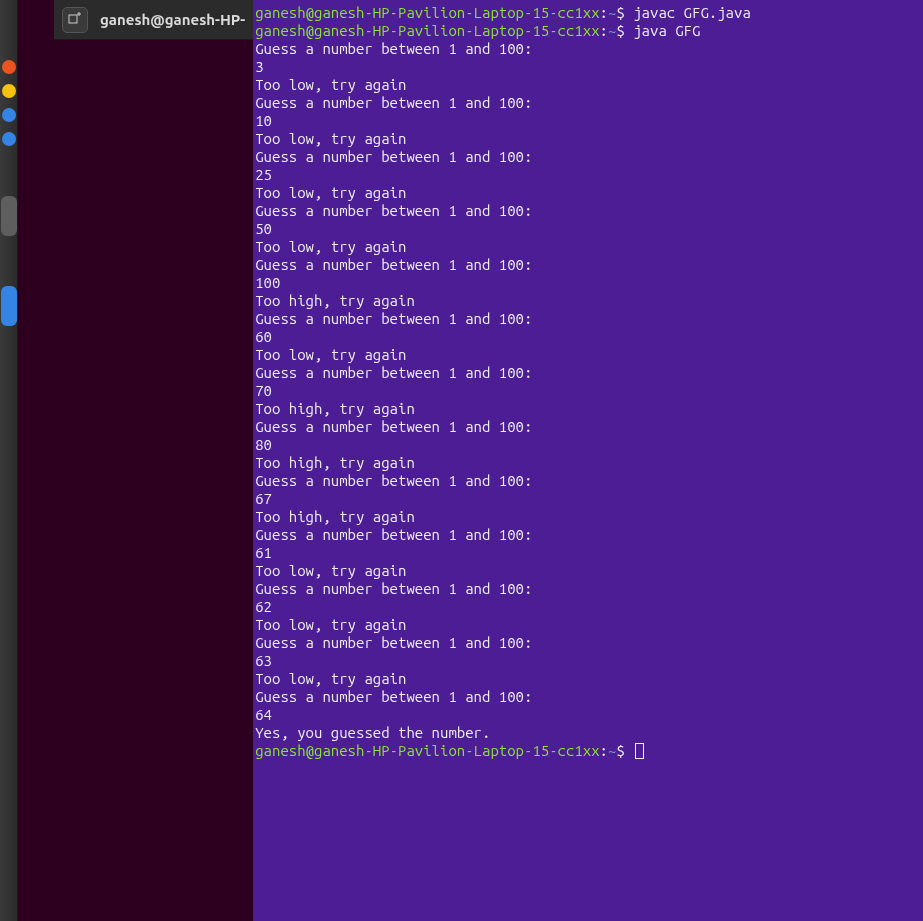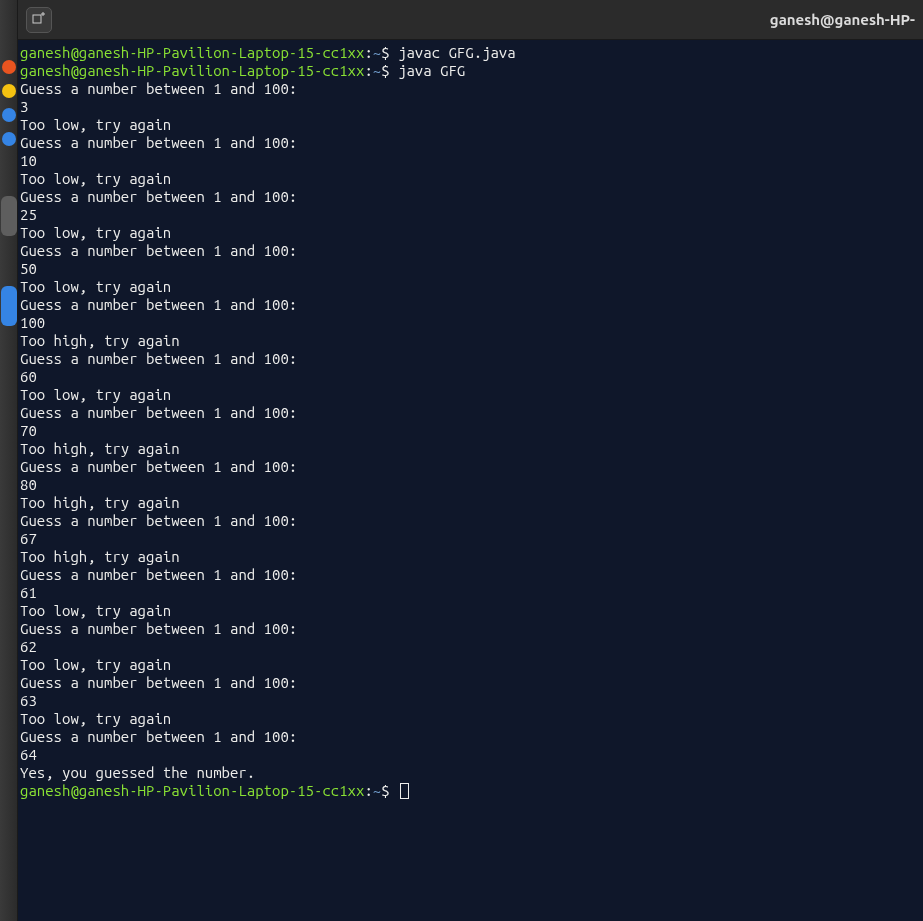--- a/index.html
+++ b/index.html
@@ -18,21 +18,21 @@
   }
   .dock-item {
     width: 14px; height: 14px;
     border-radius: 50%;
   }
   .dock-blob {
     width: 16px; height: 40px;
     border-radius: 6px;
     margin-top: 40px;
   }
-  .main { flex: 1; display: flex; flex-direction: column; height: 100%; }
+  .main { flex: 1; display: flex; flex-direction: row; height: 100%; padding-left: 36px; }
   .titlebar {
     height: 40px;
     background: #2b2b2b;
     display: flex;
     align-items: center;
     padding: 0 8px;
     color: #dcdcdc;
     font-family: Ubuntu, sans-serif;
     font-size: 15px;
     font-weight: bold;
@@ -45,21 +45,21 @@
     background: #3a3a3a;
     display: flex; align-items: center; justify-content: center;
     color: #ddd;
     font-size: 14px;
     margin-right: 12px;
   }
   .title-spacer { flex: 1; }
   .window-title { white-space: nowrap; }
   .terminal {
     flex: 1;
-    background: #0f172a;
+    background: #4c1d95;
     color: #eeeeec;
     font-size: 15px;
     line-height: 18px;
     padding: 4px 2px;
     white-space: pre;
     overflow: hidden;
   }
   .line { display: block; }
   .prompt-user { color: #8ae234; }
   .prompt-path { color: #729fcf; }

